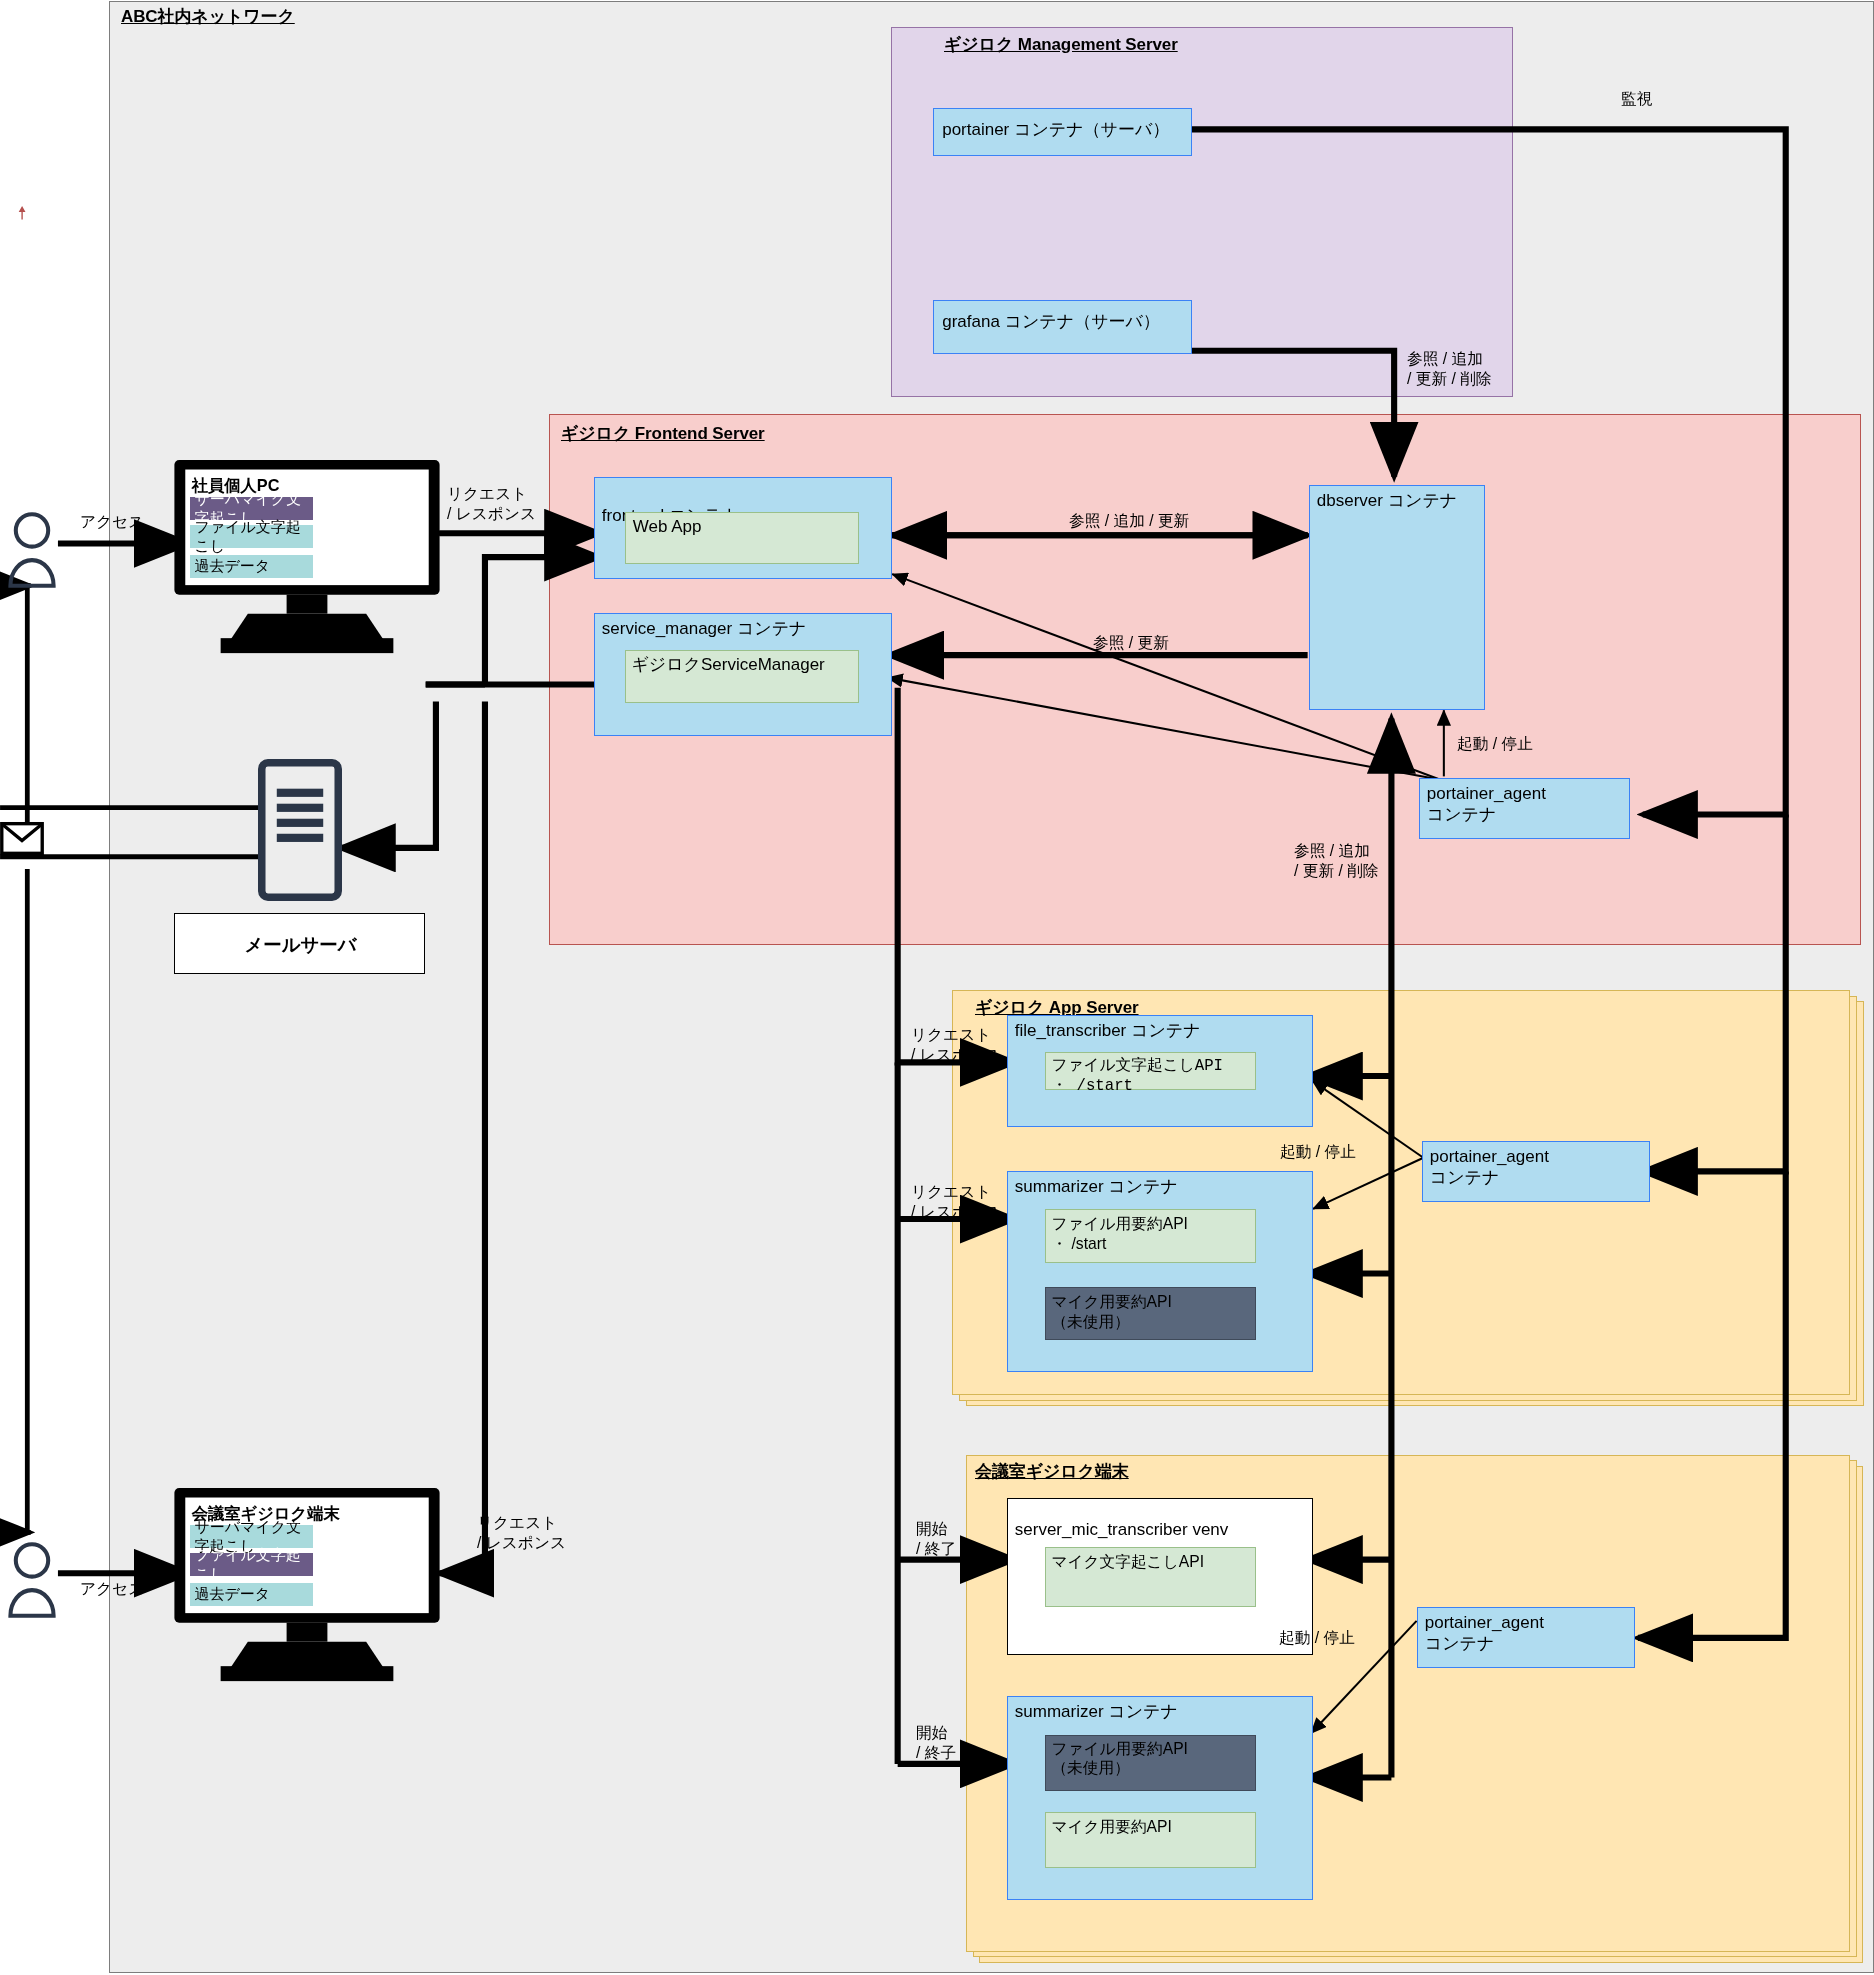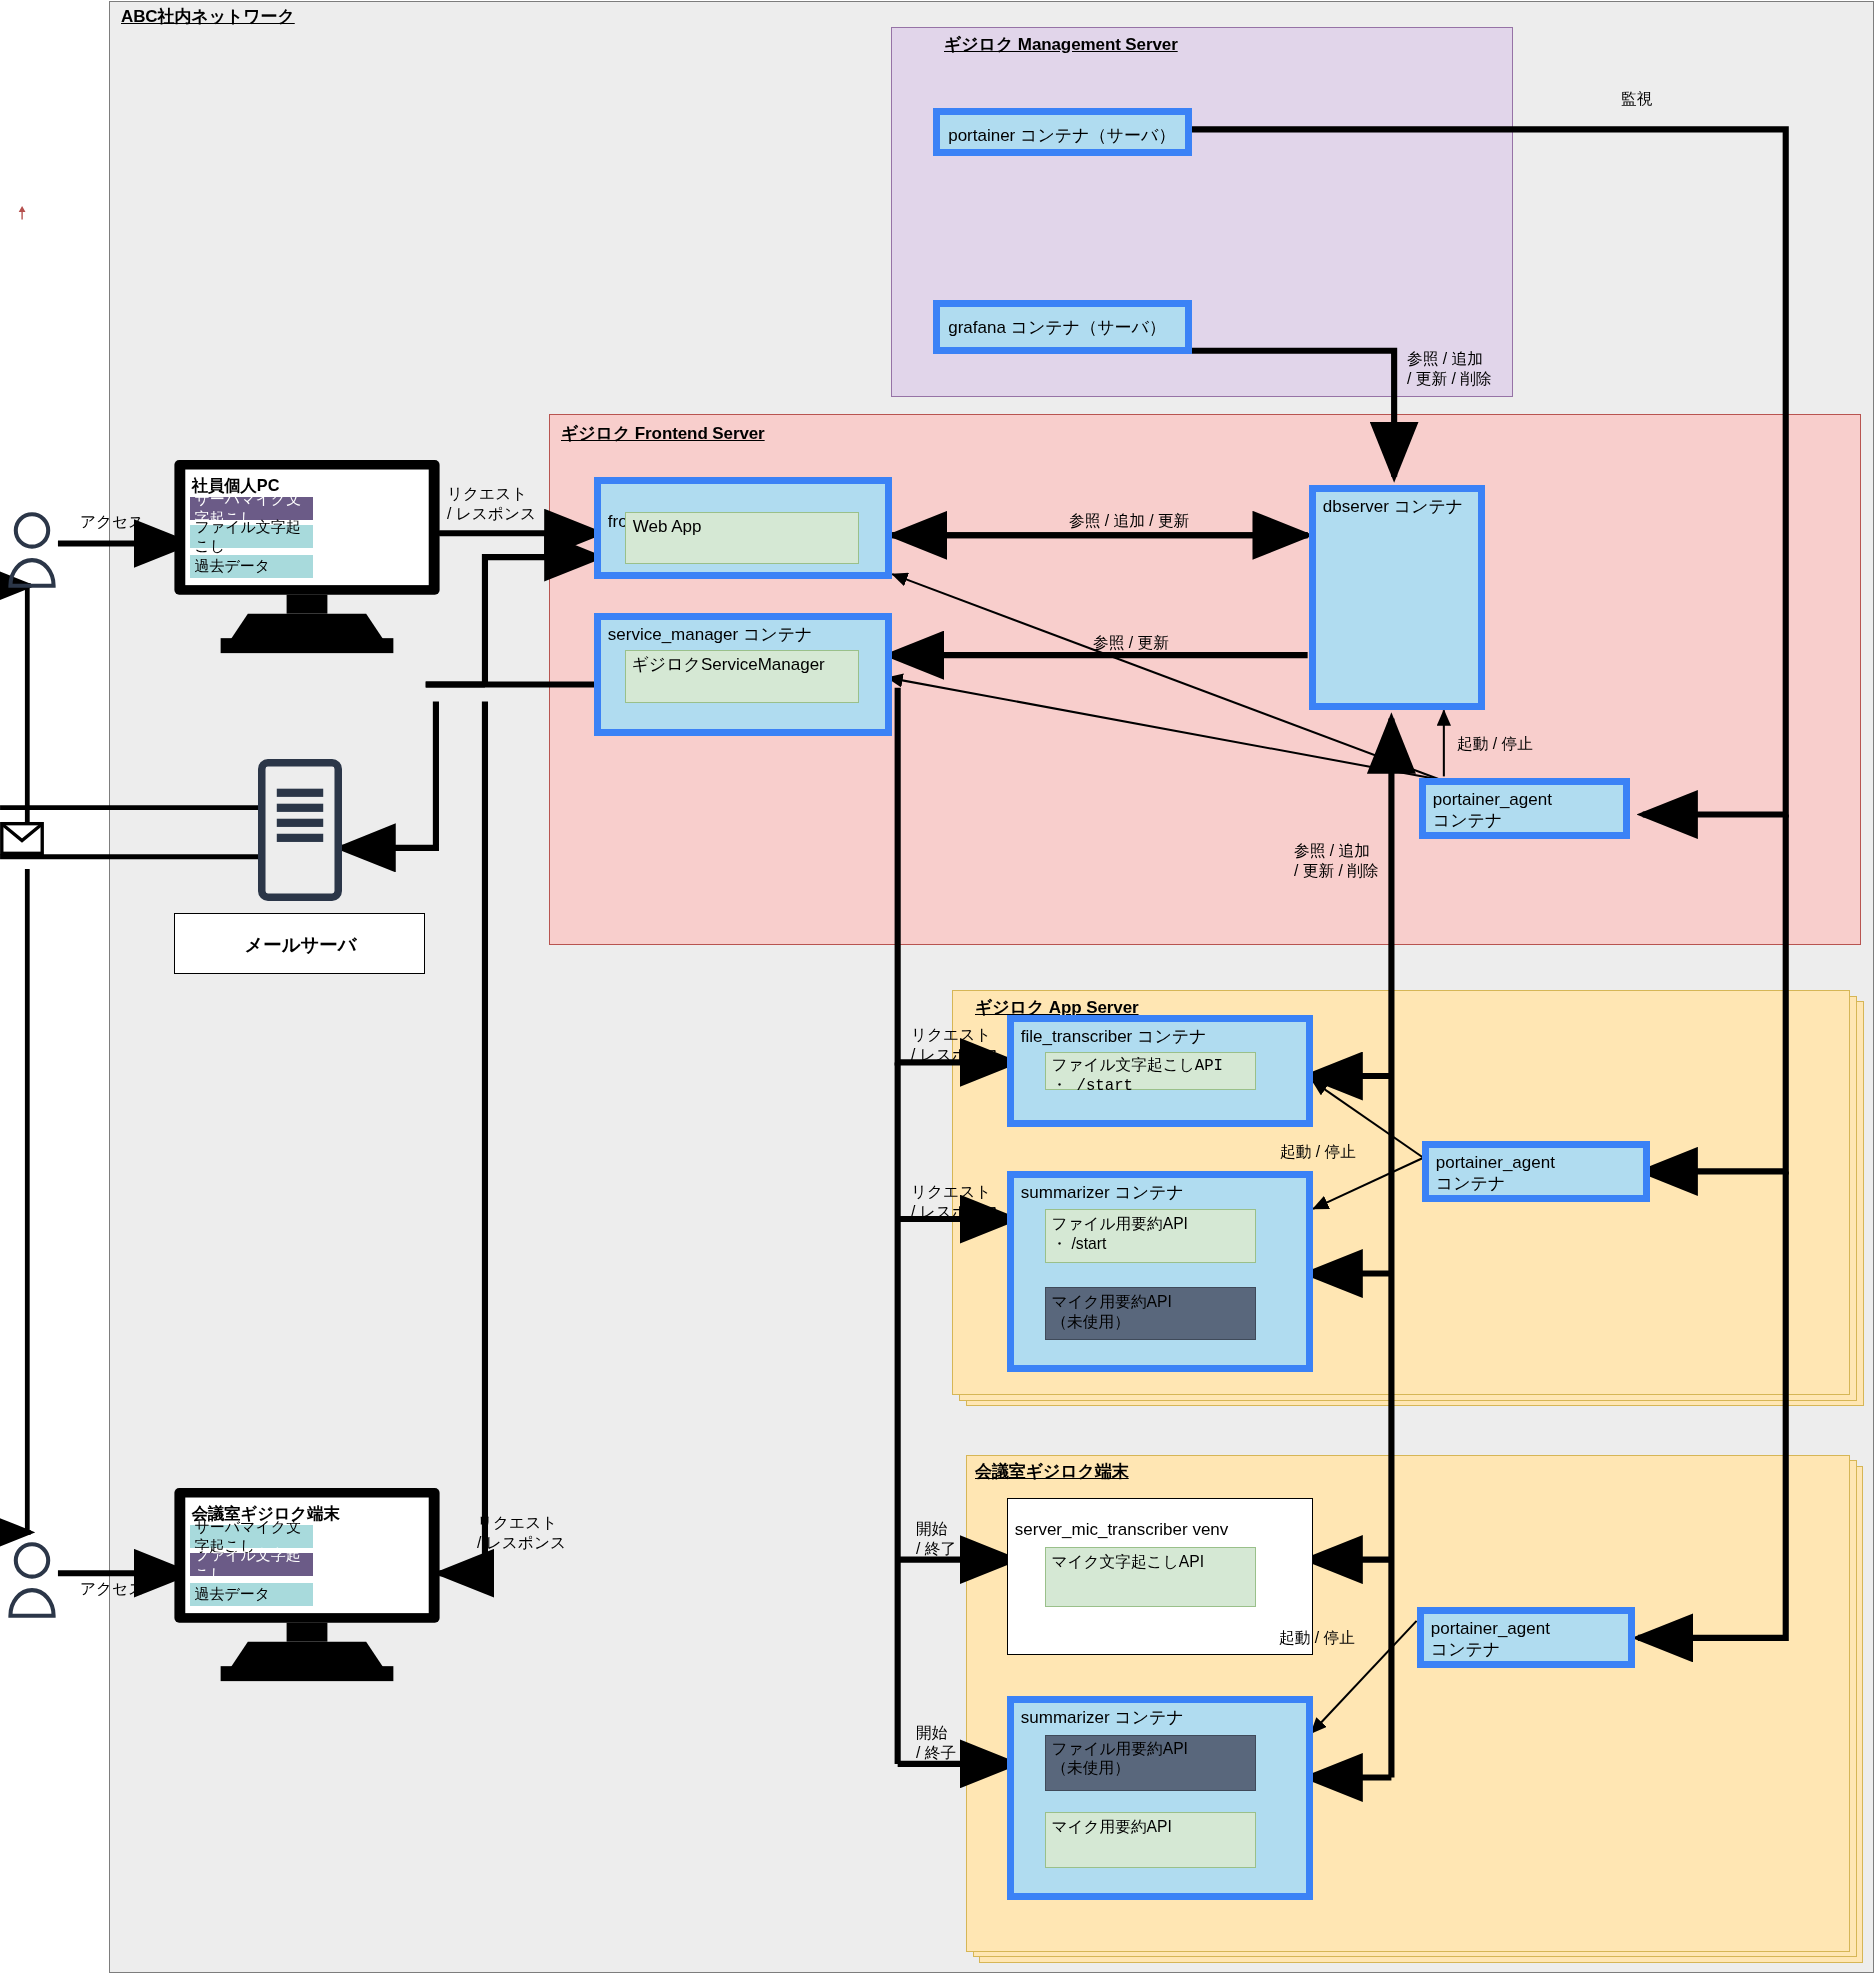--- a/index.html
+++ b/index.html
@@ -7,21 +7,21 @@
   #stage{position:relative;width:1875px;height:1975px;background:#ffffff;overflow:hidden;}
   .abs{position:absolute;box-sizing:border-box;}
   
   .zone-net{background:#ededed;border:1.4px solid #7d7d7d;}
   .zone-mgmt{background:#e1d5ea;border:1.4px solid #9673a6;}
   .zone-frontend{background:#f8cecc;border:1.4px solid #b85450;}
   .zone-app{background:#ffe6b3;border:1.4px solid #d6b656;}
   .zone-title{font-weight:bold;font-size:17px;color:#000;text-decoration:underline;
               white-space:nowrap;letter-spacing:-0.1px;}
   
-  .box-blue{background:#b0dcf0;border:7px solid #3b82f6;}
+  .box-blue{background:#b0dcf0;border:1px solid #3b82f6;}
   .box-green{background:#d5e8d4;border:1px solid #9ac08a;}
   .box-dark{background:#59677c;border:1px solid #3f4a5a;color:#fff;}
   .box-white{background:#ffffff;border:1px solid #000;}
   .lbl{font-size:17px;color:#000;line-height:1.22;white-space:pre-line;}
   .lbl-w{color:#fff;}
   .lbl-sm{font-size:15.7px;color:#000;line-height:1.25;white-space:pre-line;}
   .edge-lbl{font-size:15.7px;color:#000;line-height:1.3;white-space:pre-line;text-align:left;}
   .mon-title{font-weight:bold;font-size:16.3px;color:#000;}
   .mon-row{font-size:17px;color:#000;display:flex;align-items:center;padding-left:4.1px;}
   .mon-row.sel{background:#6b5b87;color:#fff;}

